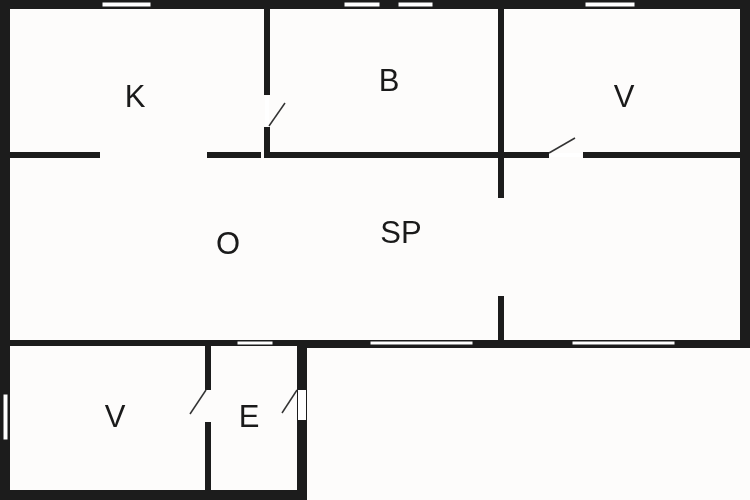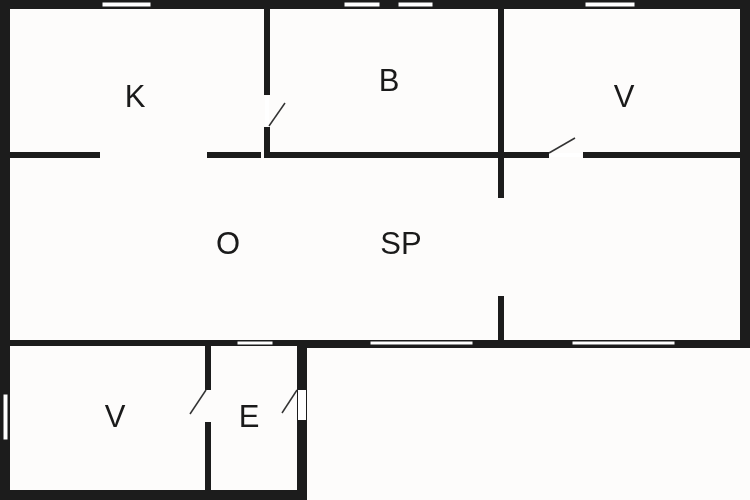--- a/index.html
+++ b/index.html
@@ -68,15 +68,15 @@
     <line x1="549" y1="153" x2="575" y2="138"></line>
     <line x1="206" y1="390" x2="190" y2="414"></line>
     <line x1="297" y1="390" x2="282" y2="413"></line>
   </g>
 </svg>
 
 <span class="label" style="left:135px; top:96px;">K</span>
 <span class="label" style="left:389px; top:80px;">B</span>
 <span class="label" style="left:624px; top:96px;">V</span>
 <span class="label" style="left:228px; top:243px;">O</span>
-<span class="label" style="left:401px; top:243px;">SP</span>
+<span class="label" style="left:401px; top:232px;">SP</span>
 <span class="label" style="left:115px; top:416px;">V</span>
 <span class="label" style="left:249px; top:416px;">E</span>
 
 </body></html>

